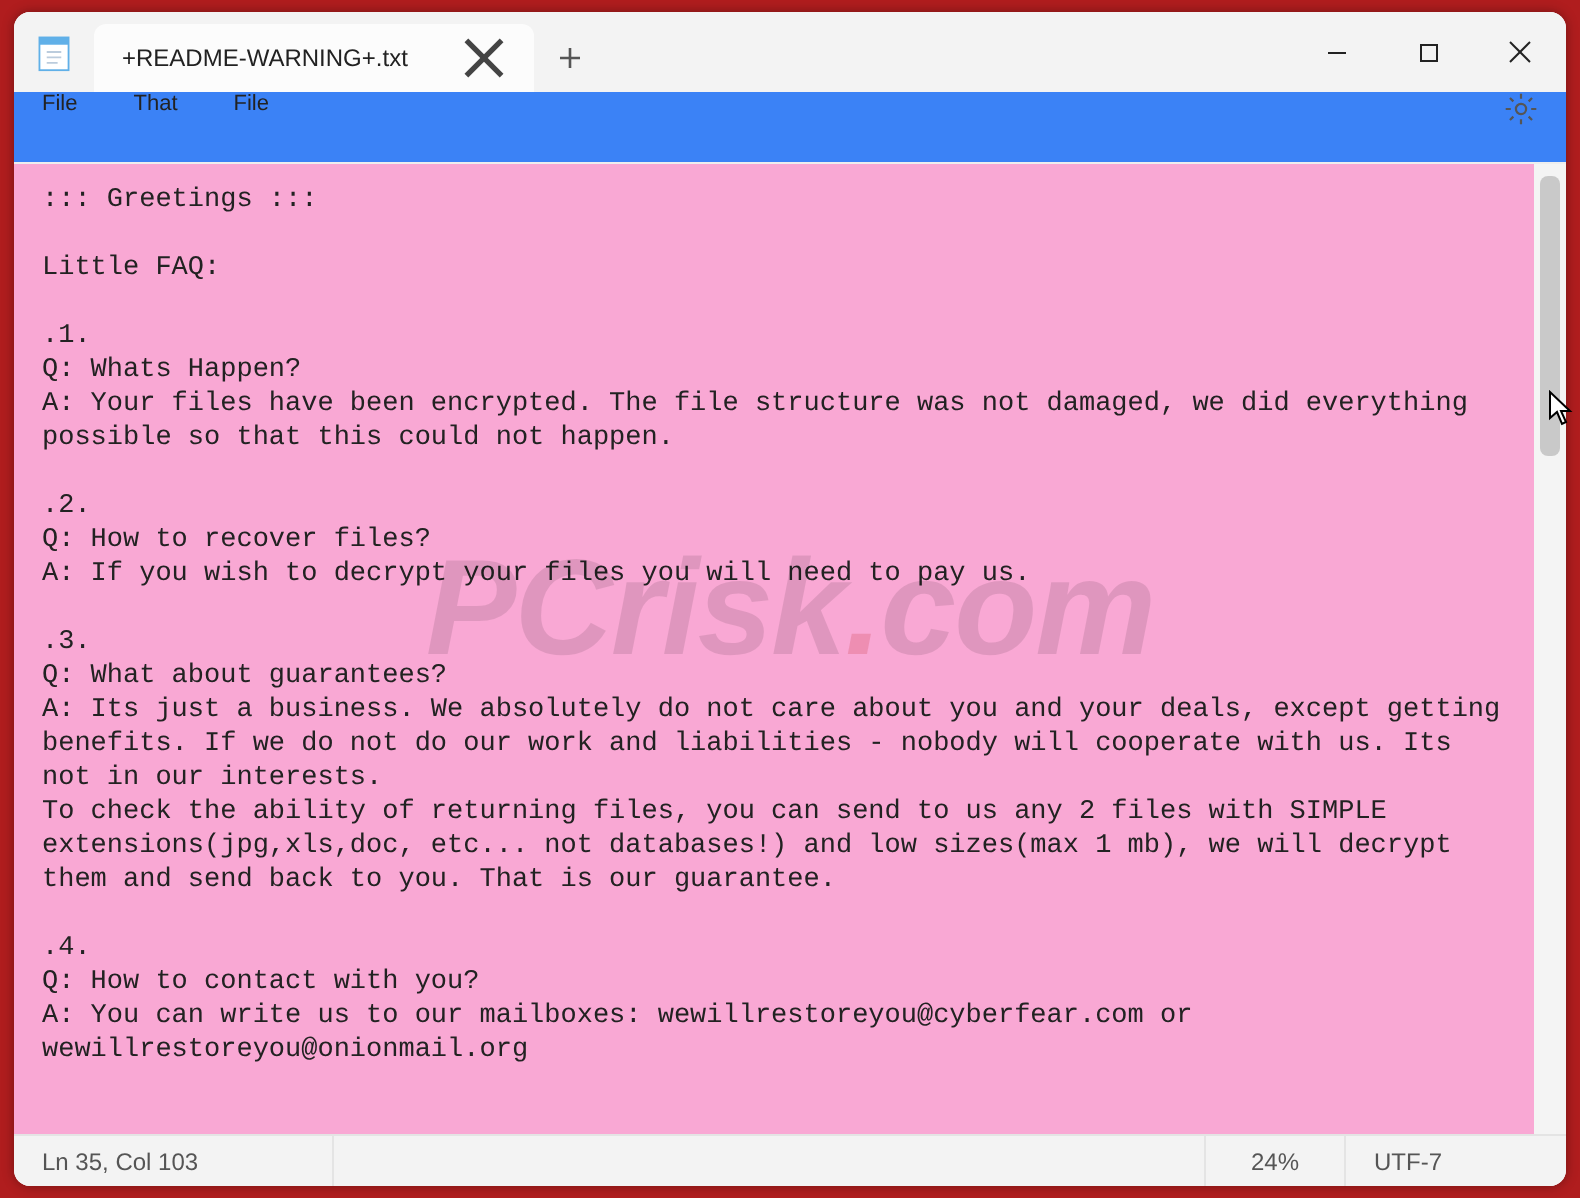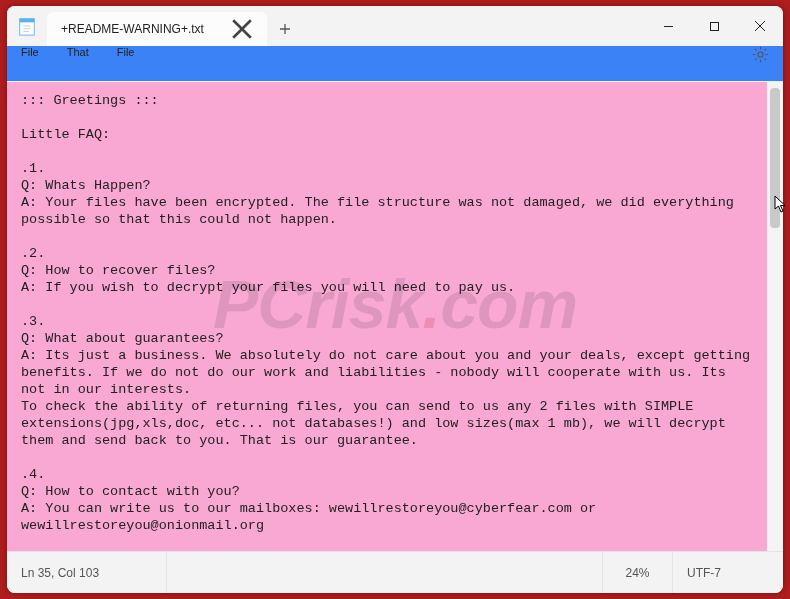--- a/index.html
+++ b/index.html
@@ -112,21 +112,21 @@
 }
 .scrollbar .thumb {
   position: absolute;
   left: 3px; right: 3px;
   top: 6px;
   height: 140px;
   background: #c9c9c9;
   border-radius: 4px;
 }
 .statusbar {
-  height: 42px;
+  height: 26px;
   background: #f3f3f3;
   border-top: 1px solid #e4e4e4;
   display: flex;
   align-items: center;
   font-size: 12px;
   color: #555;
 }
 .status-cell { padding: 0 14px; border-right: 1px solid #e4e4e4; height: 100%; display: flex; align-items: center; }
 .status-cell:last-child { border-right: none; }
 .status-grow { flex: 1; }

